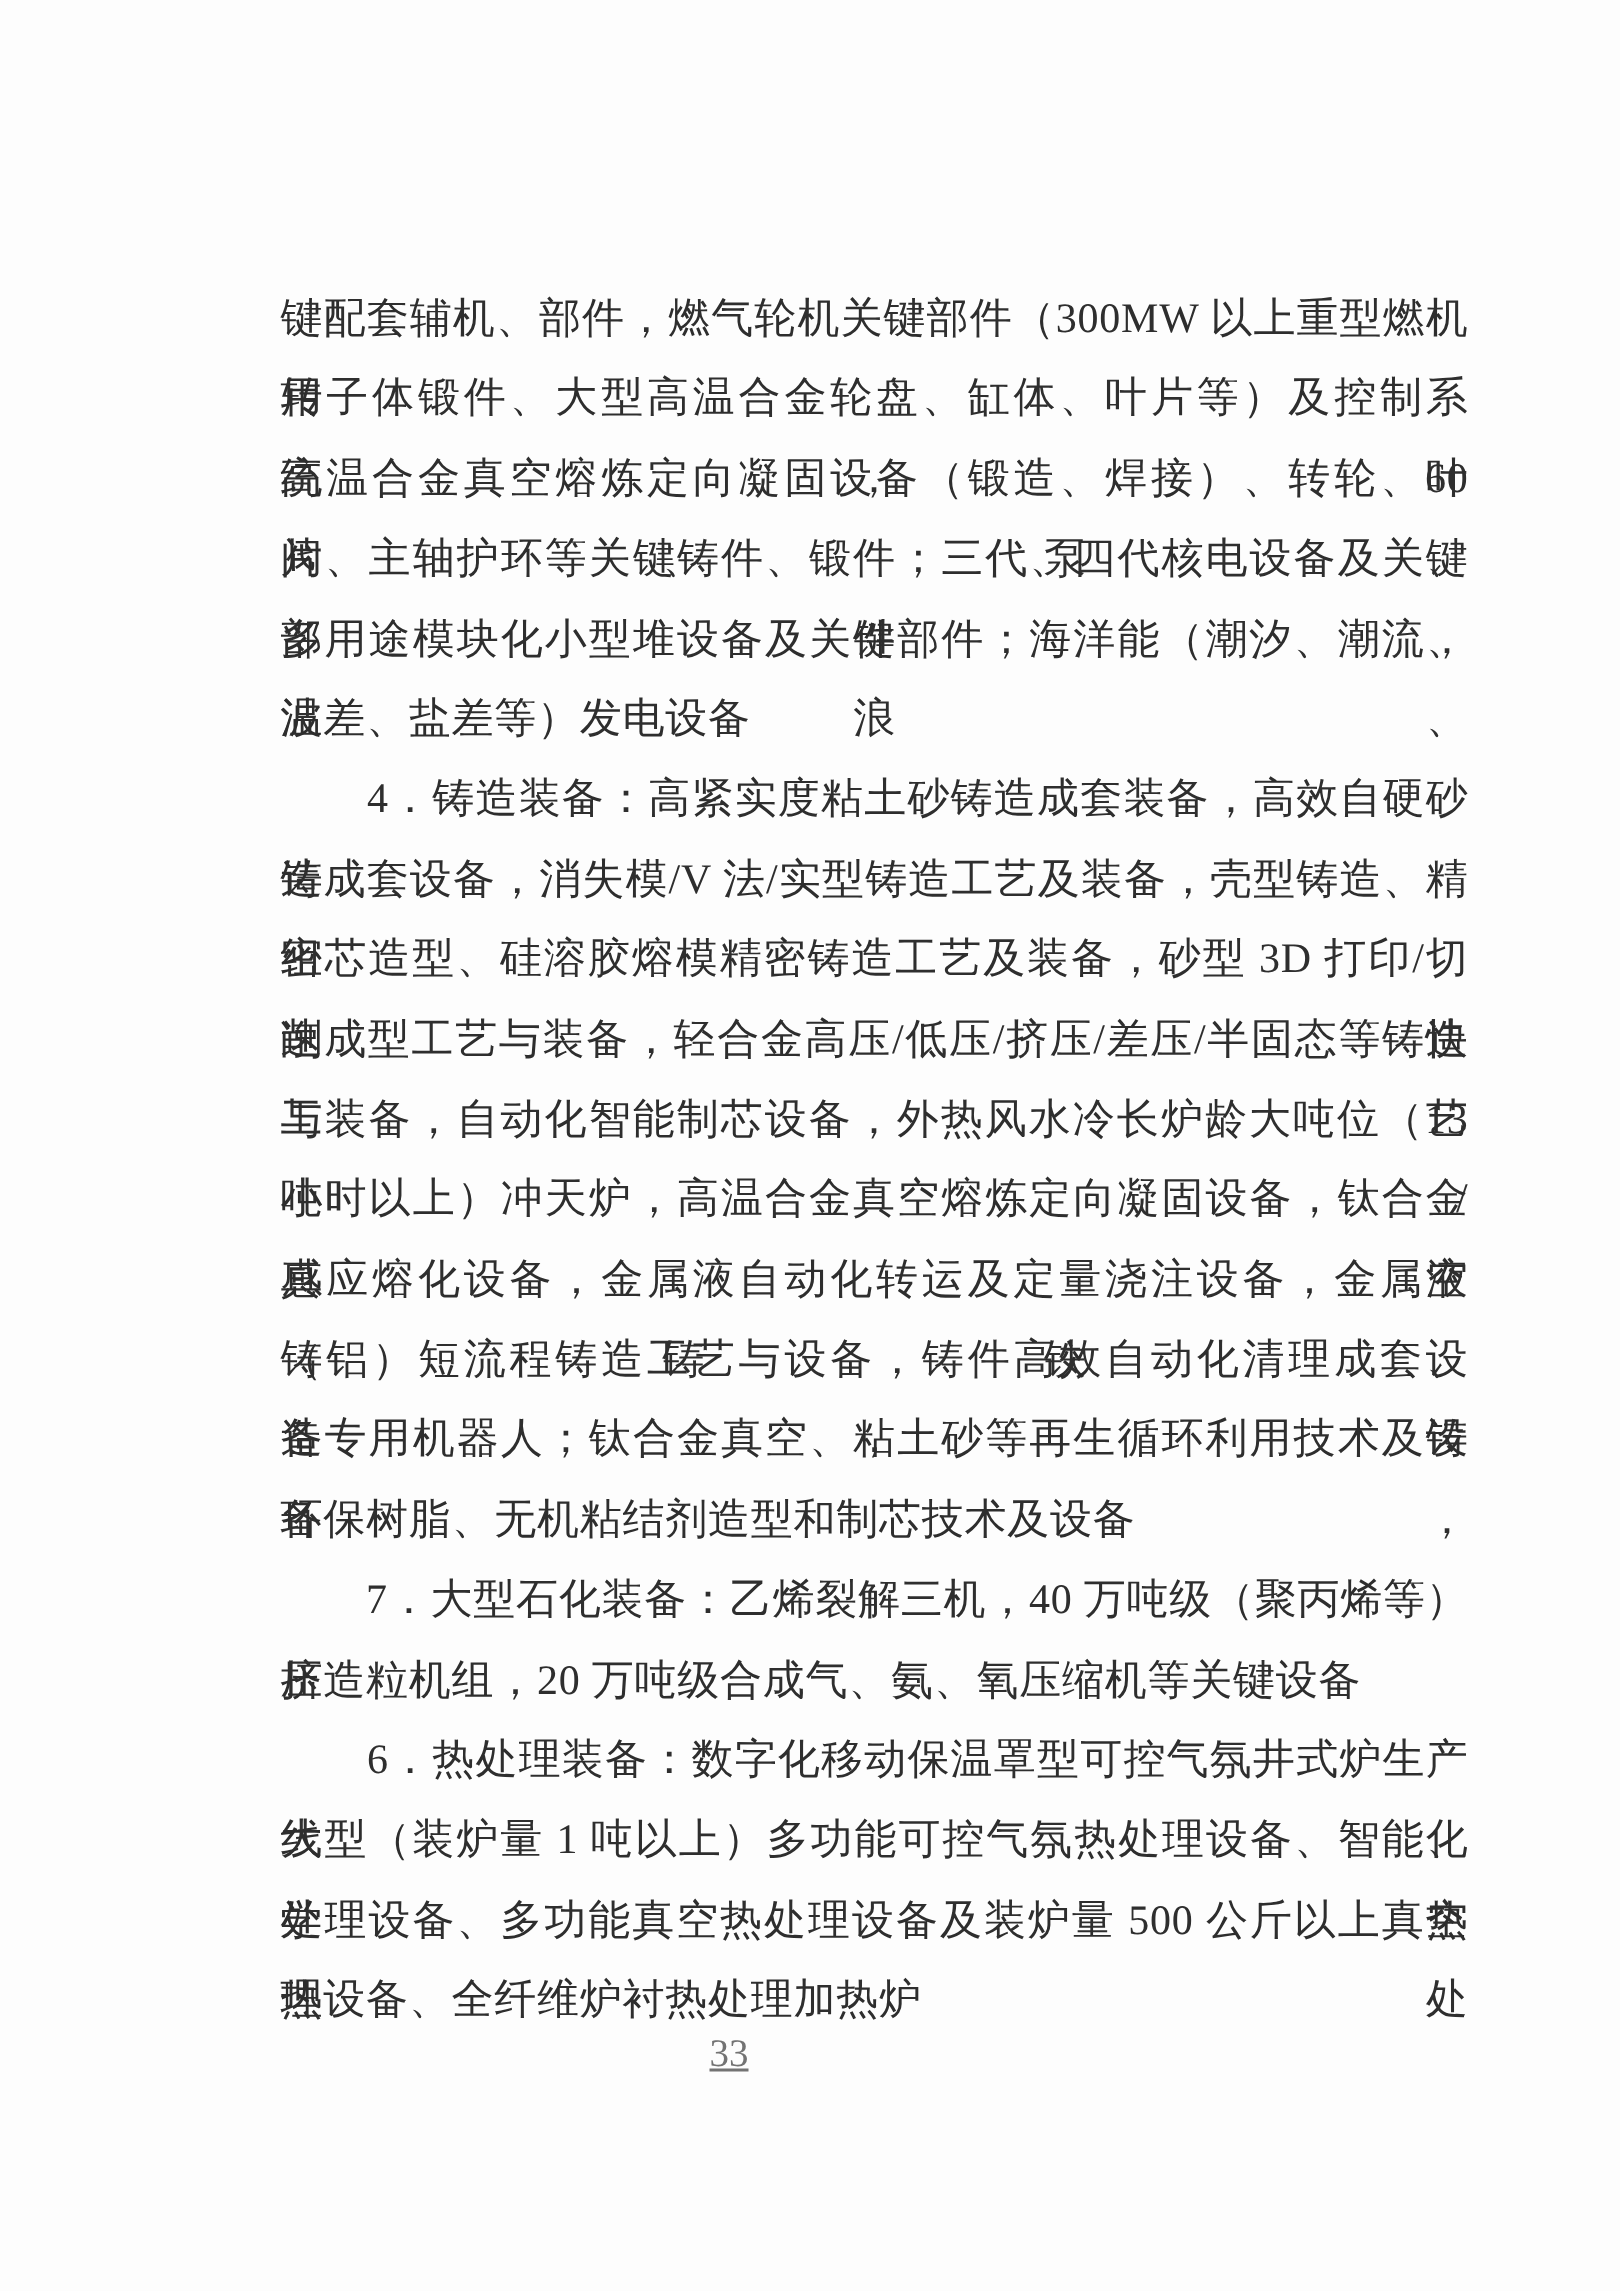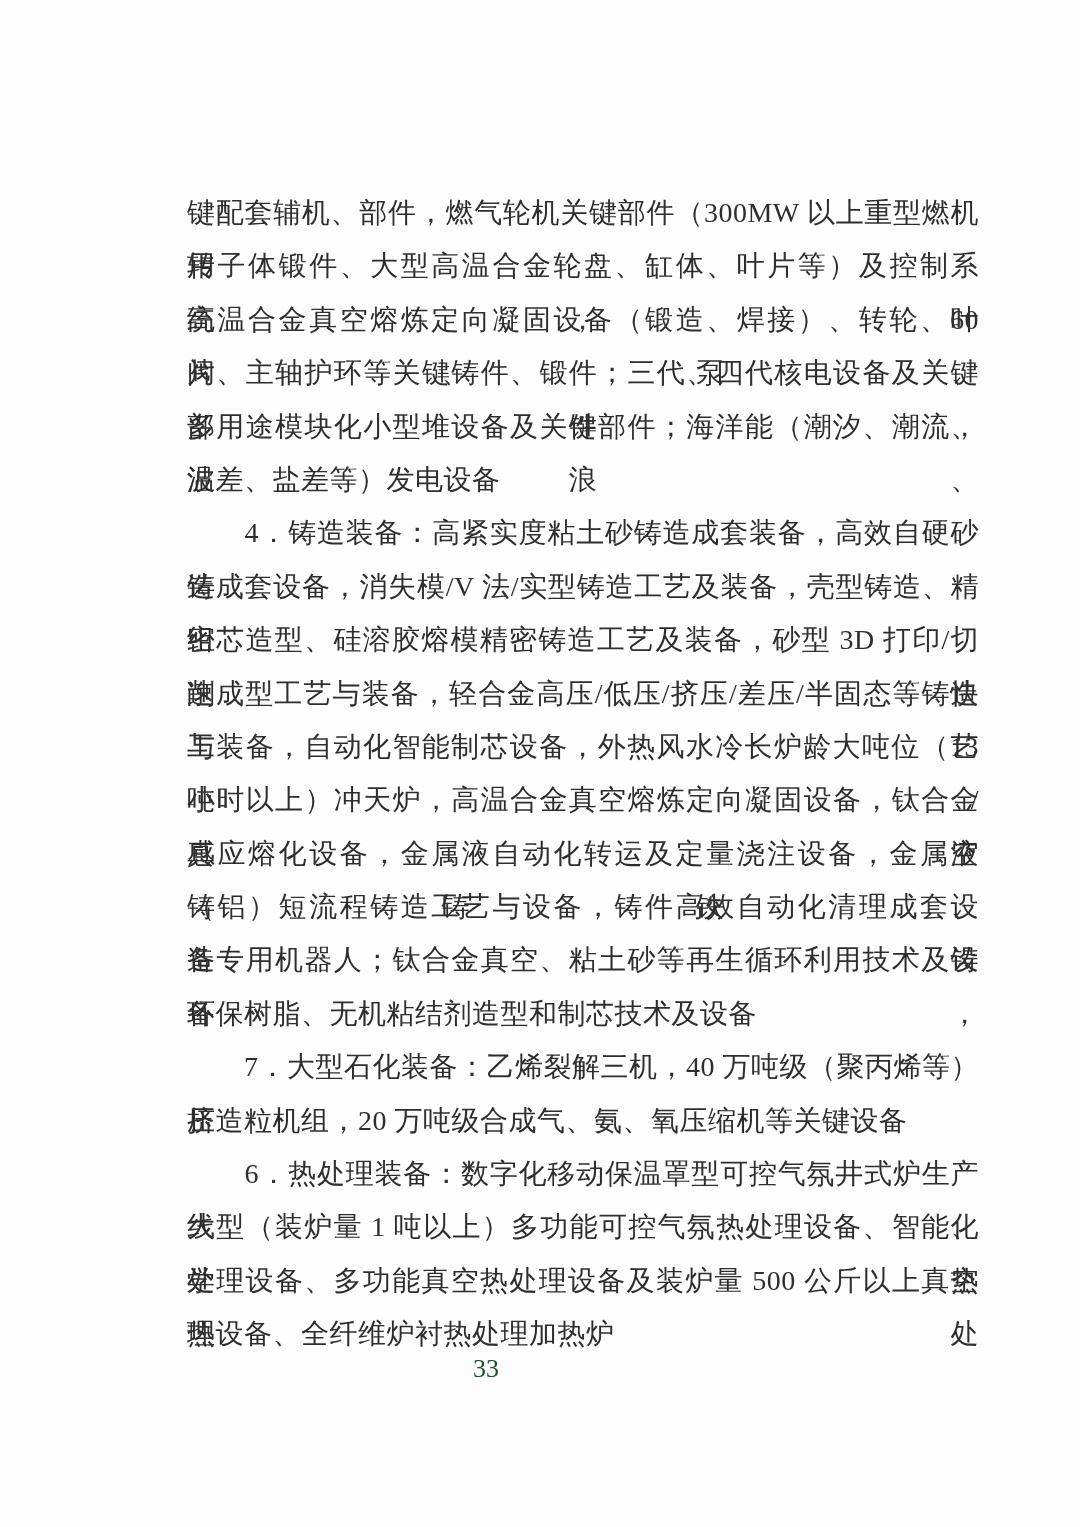--- a/index.html
+++ b/index.html
@@ -37,21 +37,22 @@
     text-align-last: left;
   }
   .page-number {
     position: absolute;
     top: 1352px;
     left: 0;
     width: 972px;
     text-align: center;
     font-size: 26px;
     line-height: 34px;
-    color: #14532d;
+    color: #737373;
+    text-decoration: underline;
   }
 </style>
 </head>
 <body style="background: rgb(253, 253, 253); color: rgb(46, 46, 46);">
 
 <div class="doc">
 
 <div class="line">键配套辅机、部件，燃气轮机关键部件（300MW 以上重型燃机用</div>
     <div class="line">转子体锻件、大型高温合金轮盘、缸体、叶片等）及控制系统，60</div>
     <div class="line">高温合金真空熔炼定向凝固设备（锻造、焊接）、转轮、叶片、泵、</div>

